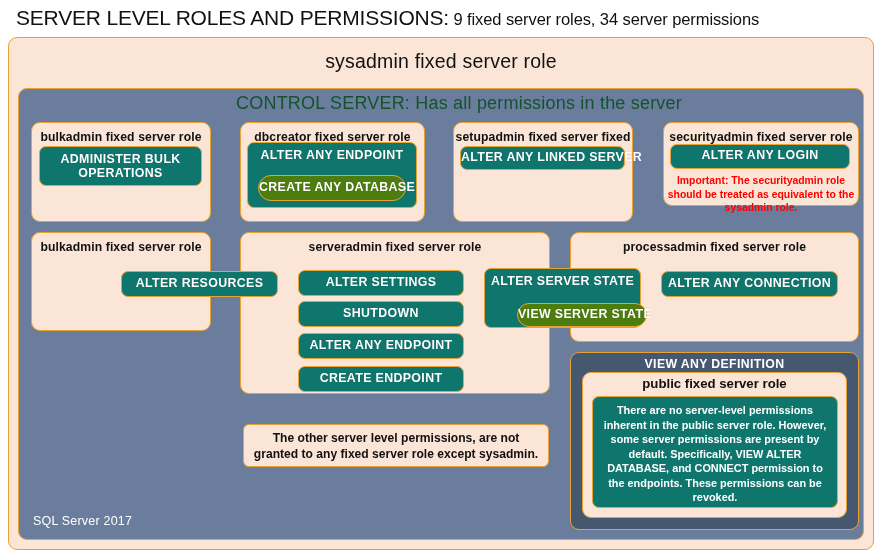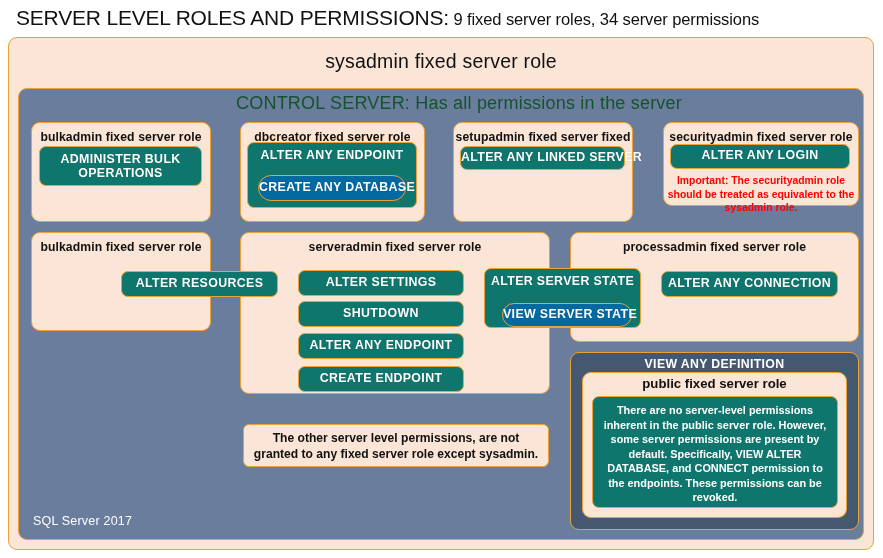--- a/index.html
+++ b/index.html
@@ -53,21 +53,21 @@
   .navy {
     background: #45586f;
     border: 1.8px solid #e9a235;
   }
   .perm {
     background: #0f766e;
     border: 1.7px solid #e9a235;
     border-radius: 7px;
   }
   .perm-dark {
-    background: #0369a1;
+    background: #4d7c0f;
     border: 1.7px solid #e9a235;
     border-radius: 13px;
   }
 
   .role-title {
     position: absolute;
     left: 0;
     right: 0;
     text-align: center;
     color: #111111;
@@ -150,21 +150,21 @@
   #role-processadmin   { left: 570px; top: 232px; width: 289px; height: 110px; }
 
   #perm-alter-resources { left: 121px; top: 271px; width: 157px; height: 26px; border-radius: 7px; }
 
   #perm-alter-settings  { left: 298px; top: 270px; width: 166px; height: 26px; }
   #perm-shutdown        { left: 298px; top: 301px; width: 166px; height: 26px; }
   #perm-alter-endpoint  { left: 298px; top: 333px; width: 166px; height: 26px; }
   #perm-create-endpoint { left: 298px; top: 366px; width: 166px; height: 26px; }
 
   #perm-alter-srv-state { left: 484px; top: 268px; width: 157px; height: 60px; }
-  #perm-view-srv-state  { left: 502px; top: 303px; width: 130px; height: 24px; }
+  #perm-view-srv-state  { left: 517px; top: 303px; width: 130px; height: 24px; }
 
   #perm-alter-any-conn  { left: 661px; top: 271px; width: 177px; height: 26px; }
 
   
   #public-outer   { left: 570px; top: 352px; width: 289px; height: 178px; }
   #view-any-def-label {
     position: absolute;
     left: 570px; top: 357px; width: 289px;
     text-align: center;
     color: #ffffff;

